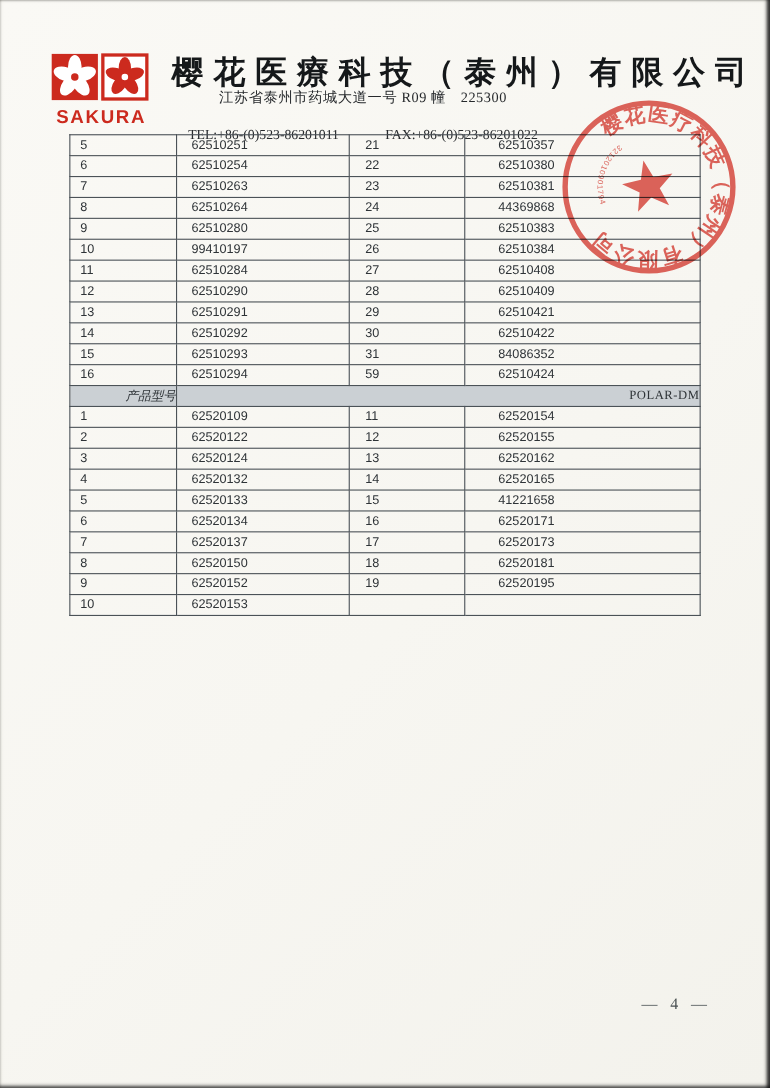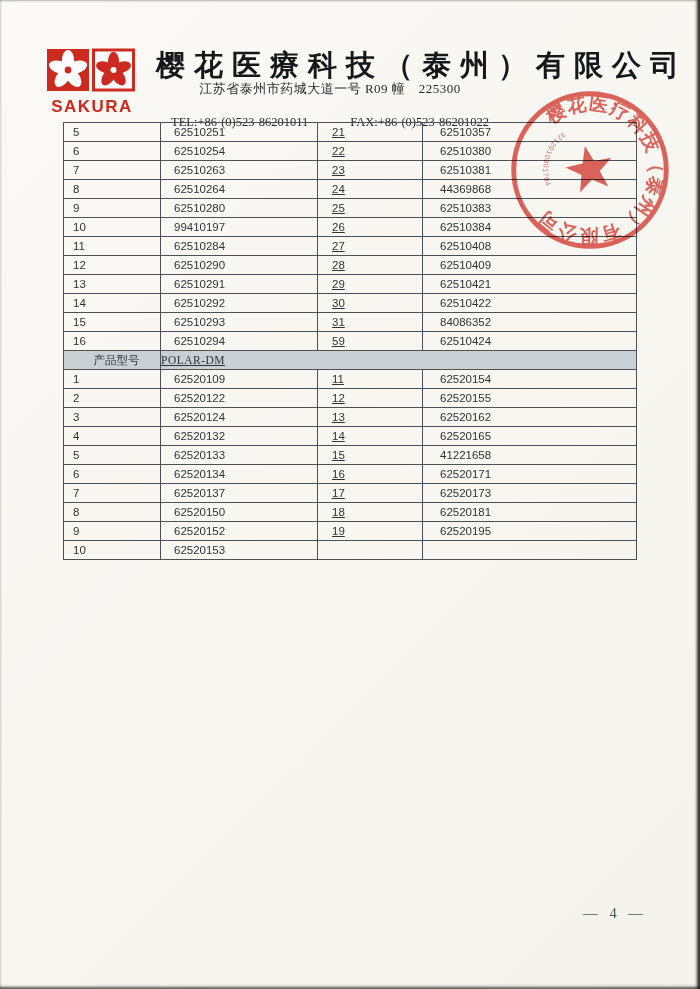--- a/index.html
+++ b/index.html
@@ -37,27 +37,27 @@
     border-collapse:collapse; table-layout:fixed;
     border:1.5px solid #3e4449;
   }
   table.sn-table td, table.sn-table th {
     border:1px solid #4b5257; height:19px;
     font-size:11.5px; color:#2e3337; font-weight:normal;
     overflow:hidden; white-space:nowrap;
   }
   td.c0 { padding-left:9px; }
   td.c1 { padding-left:13px; }
-  td.c2 { padding-left:14px;text-decoration:underline; }
-  td.c3 { padding-left:17px; }
+  td.c2 { padding-left:14px; }
+  td.c3 { padding-left:30px; }
   tr.model-header th { background:#cbd0d4; }
-  th.model-label { text-align:center; padding-left:9px; font-size:12px; color:#1e2226; }
+  th.model-label { text-align:right; padding-left:9px; font-size:12px; color:#1e2226;font-style:italic; }
   th.model-value {
-    text-align:left; font-family:"Liberation Serif", serif;
-    font-size:12.5px; letter-spacing:.5px; color:#23272b;text-decoration:underline;
+    text-align:right; font-family:"Liberation Serif", serif;
+    font-size:12.5px; letter-spacing:.5px; color:#23272b;
   }
 
   
   .stamp {
     position:absolute; left:508px; top:88px; width:164px; height:164px;
     opacity:.85; mix-blend-mode:multiply; pointer-events:none;
   }
 
   
   .page-number {

